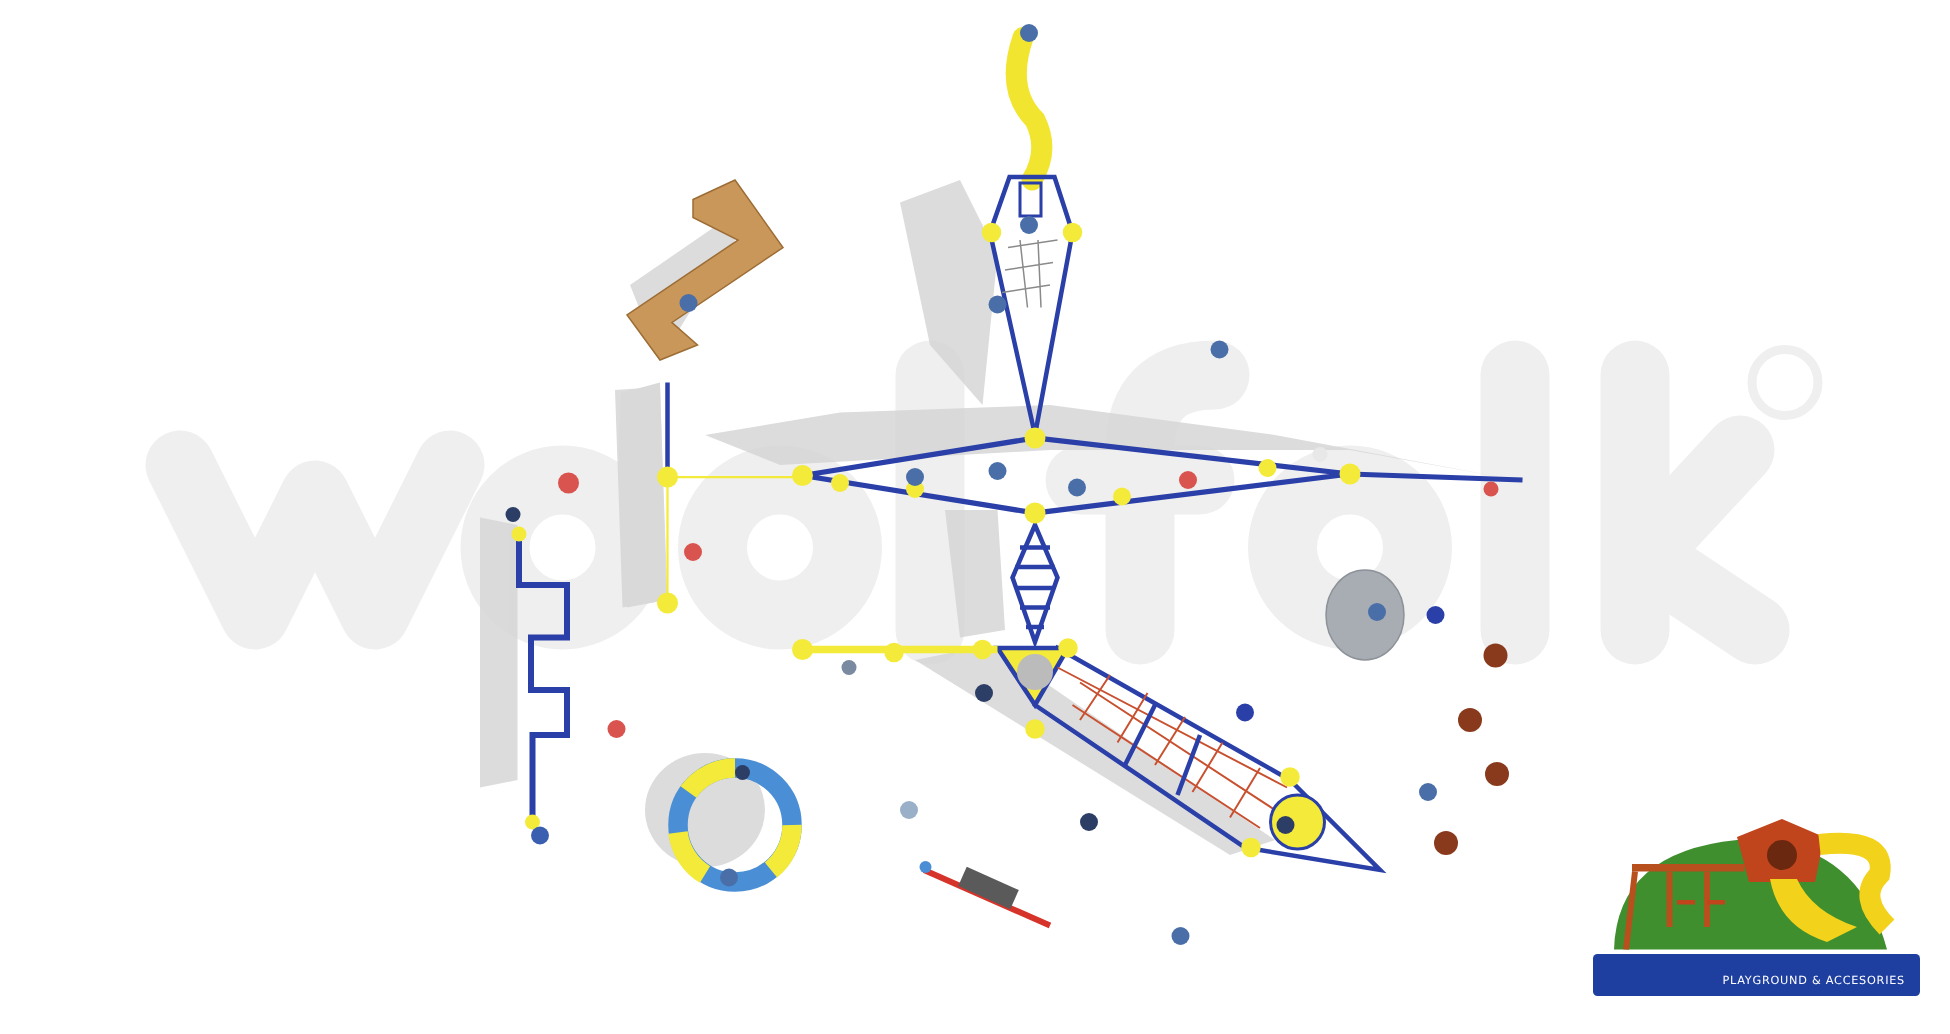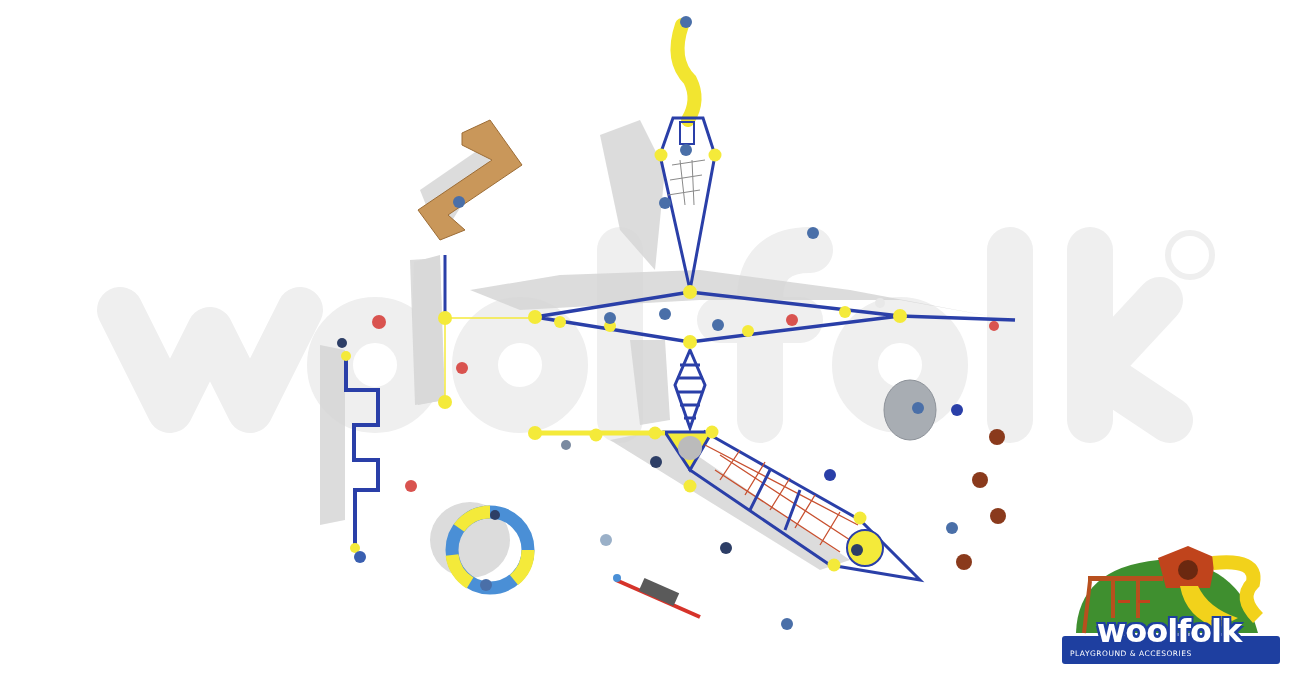--- a/index.html
+++ b/index.html
@@ -1,21 +1,21 @@
 <!DOCTYPE html>
 <html><head>
 <meta charset="utf-8">
 <style>
   html,body{margin:0;padding:0;background:#ffffff;}
   body{width:1300px;height:689px;position:relative;overflow:hidden;font-family:"DejaVu Sans",sans-serif;}
   #scene{position:absolute;left:0;top:0;width:1300px;height:689px;}
   .logo{position:absolute;left:1058px;top:538px;width:230px;height:130px;}
   .logo-word{position:absolute;left:6px;top:74px;width:210px;text-align:center;font-family:"DejaVu Sans",sans-serif;font-weight:bold;font-size:32px;color:#ffffff;letter-spacing:-1px;
     text-shadow:-2px -2px 0 #1e3fa0,2px -2px 0 #1e3fa0,-2px 2px 0 #1e3fa0,2px 2px 0 #1e3fa0,0 3px 0 #1e3fa0;}
-  .logo-tag{position:absolute;left:12px;top:111px;width:200px;text-align:left;font-family:"DejaVu Sans",sans-serif;font-size:7.5px;color:#ffffff;letter-spacing:0.5px;}
+  .logo-tag{position:absolute;left:12px;top:111px;width:200px;text-align:right;font-family:"DejaVu Sans",sans-serif;font-size:7.5px;color:#ffffff;letter-spacing:0.5px;}
 </style>
 </head>
 <body>
 
 <svg id="scene" viewBox="0 0 1300 689" xmlns="http://www.w3.org/2000/svg">
 
   <g fill="none" stroke="#efefef" stroke-width="46" stroke-linecap="round" stroke-linejoin="round">
     <path d="M120 310 L170 410 L210 330 L250 410 L300 310"></path>
     <circle cx="375" cy="365" r="45"></circle>
     <circle cx="520" cy="365" r="45"></circle>
@@ -176,15 +176,14 @@
     <rect x="30" y="38" width="75" height="5" fill="#b8501e"></rect>
     <path d="M32 43 L26 95 M55 43 L55 80 M80 43 L80 80" stroke="#b8501e" stroke-width="4"></path>
     <rect x="60" y="62" width="12" height="3" fill="#c0441c"></rect>
     <rect x="80" y="62" width="12" height="3" fill="#c0441c"></rect>
     <path d="M100 20 L130 8 L158 20 L152 50 L108 50 Z" fill="#c0441c"></path>
     <circle cx="130" cy="32" r="10" fill="#6b2810"></circle>
     <path d="M122 48 Q128 80 160 90 L180 80 Q150 70 140 48 Z" fill="#f2d21b"></path>
     <path d="M155 25 Q200 20 195 45 Q180 60 200 80" stroke="#f2d21b" stroke-width="14" fill="none"></path>
     <rect x="4" y="98" width="218" height="28" rx="3" fill="#1e3fa0"></rect>
   </svg>
-  <div class="logo-word">woolfolk</div>
   <div class="logo-tag">PLAYGROUND &amp; ACCESORIES</div>
 </div>
 
 </body></html>

